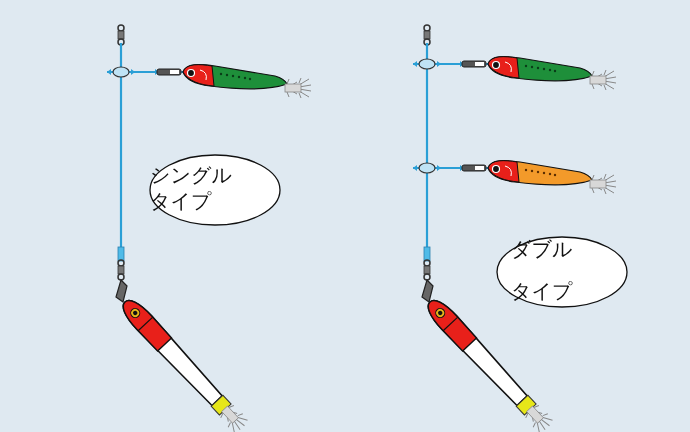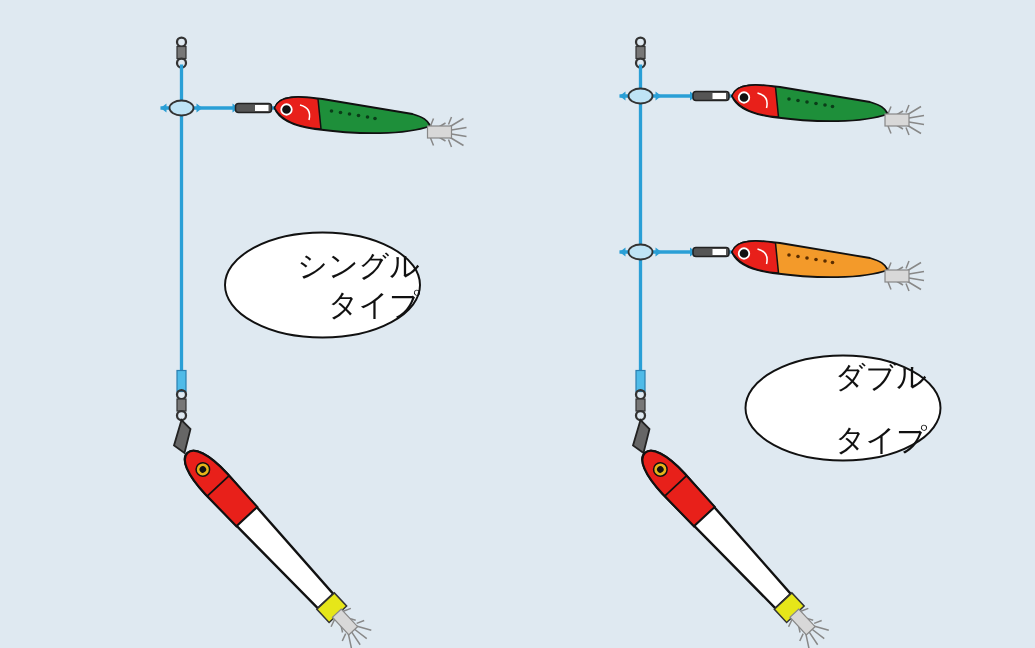--- a/index.html
+++ b/index.html
@@ -1,18 +1,18 @@
 <!DOCTYPE html>
 <html><head>
 <meta charset="utf-8">
 <style>
   html, body { margin:0; padding:0; }
   body { width:690px; height:432px; background:#dfe9f1; overflow:hidden; position:relative; font-family:"DejaVu Sans", sans-serif; }
   #canvas { position:absolute; left:0; top:0; width:690px; height:432px; }
-  .label-bubble { position:absolute; display:flex; flex-direction:column; align-items:flex-end; justify-content:center; text-align:center; font-size:20px; line-height:26px; color:#111; pointer-events:none; }
+  .label-bubble { position:absolute; display:flex; flex-direction:column; align-items:flex-start; justify-content:center; text-align:center; font-size:20px; line-height:26px; color:#111; pointer-events:none;font-family:Liberation Mono, monospace; }
   .label-bubble span { display:block; }
 </style>
 </head>
 <body>
 
 <svg id="canvas" width="690" height="432" viewBox="0 0 690 432" xmlns="http://www.w3.org/2000/svg">
   <defs>
 
     <g id="top-swivel">
       <circle cx="0" cy="0" r="3" fill="none" stroke="#333" stroke-width="1.5"></circle>
@@ -140,16 +140,16 @@
   </g>
 
   <ellipse cx="215" cy="190" rx="65" ry="35" fill="#ffffff" stroke="#111" stroke-width="1.3"></ellipse>
   <ellipse cx="562" cy="272" rx="65" ry="35" fill="#ffffff" stroke="#111" stroke-width="1.3"></ellipse>
 </svg>
 
 <div class="label-bubble" style="left:150px; top:155px; width:130px; height:70px;">
   <span>シングル</span>
   <span>タイプ</span>
 </div>
-<div class="label-bubble" style="left:488px; top:237px; width:130px; height:70px;gap:16px;">
+<div class="label-bubble" style="left:511px; top:237px; width:130px; height:70px;gap:16px;">
   <span>ダブル</span>
   <span>タイプ</span>
 </div>
 
 </body></html>

